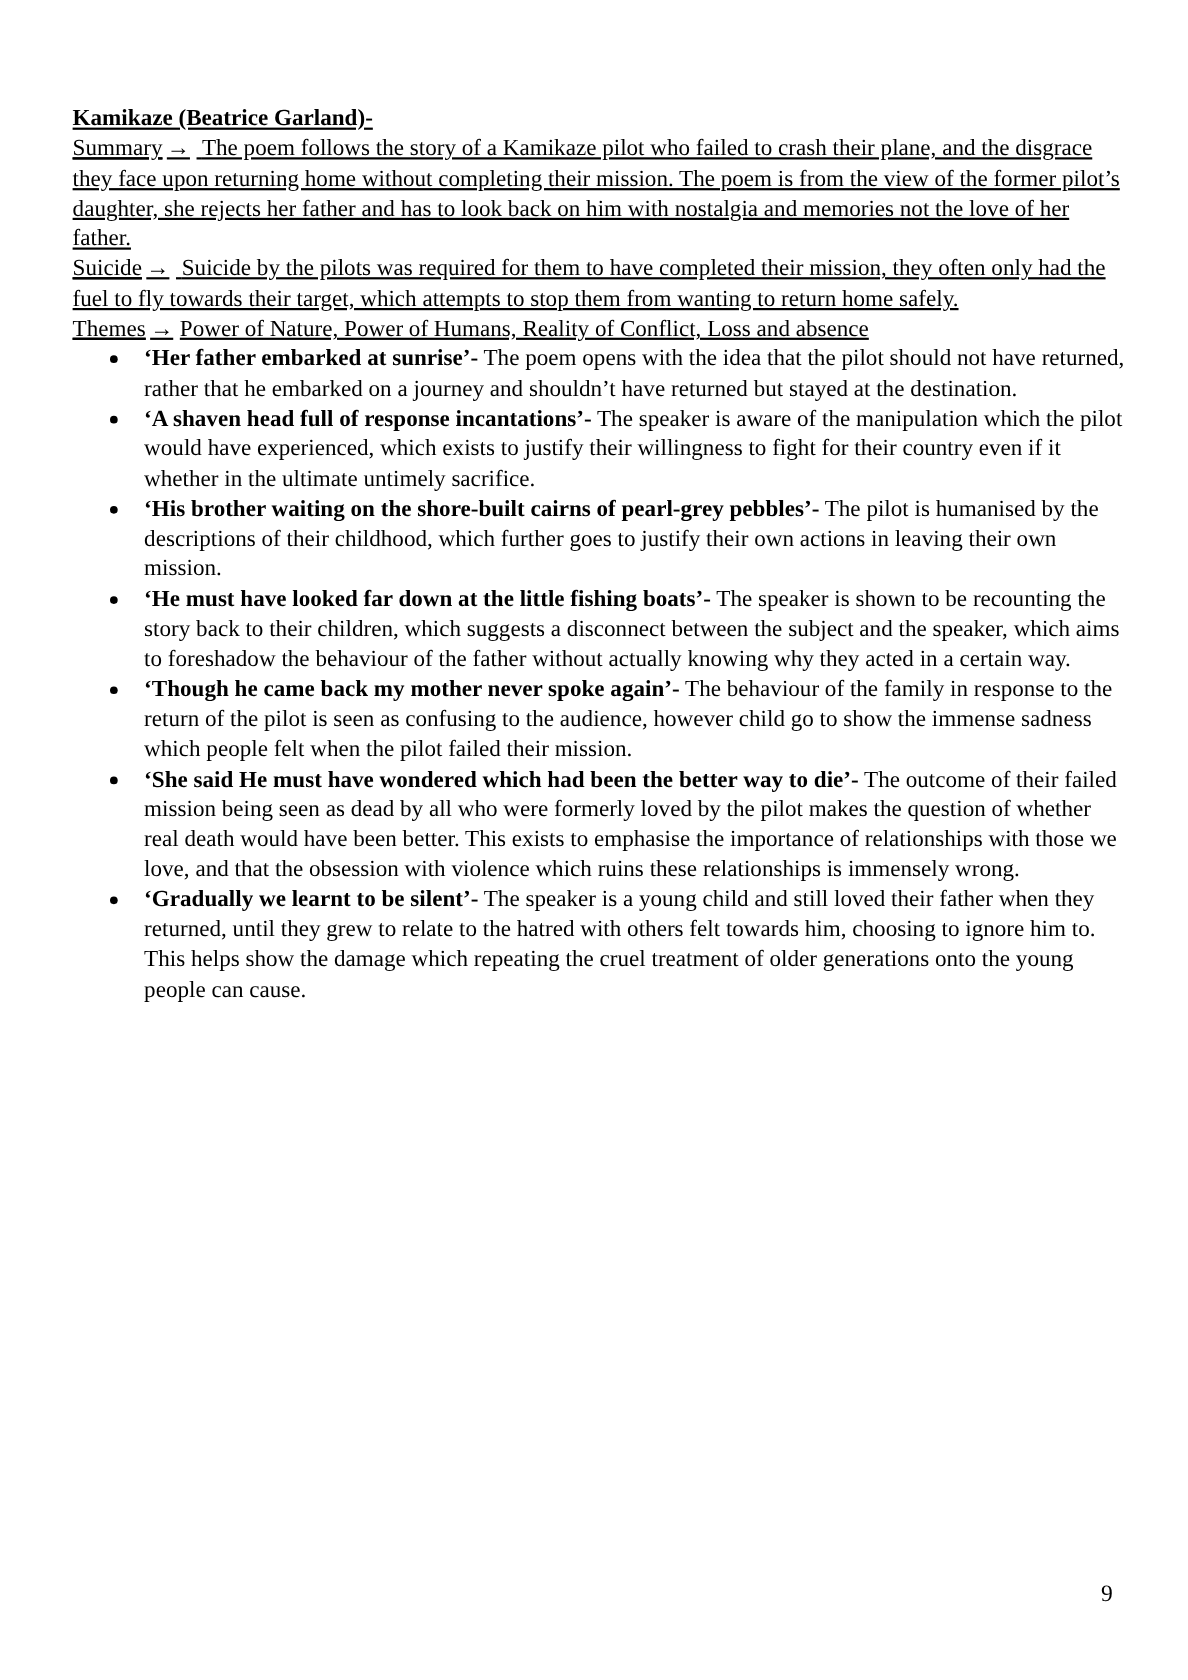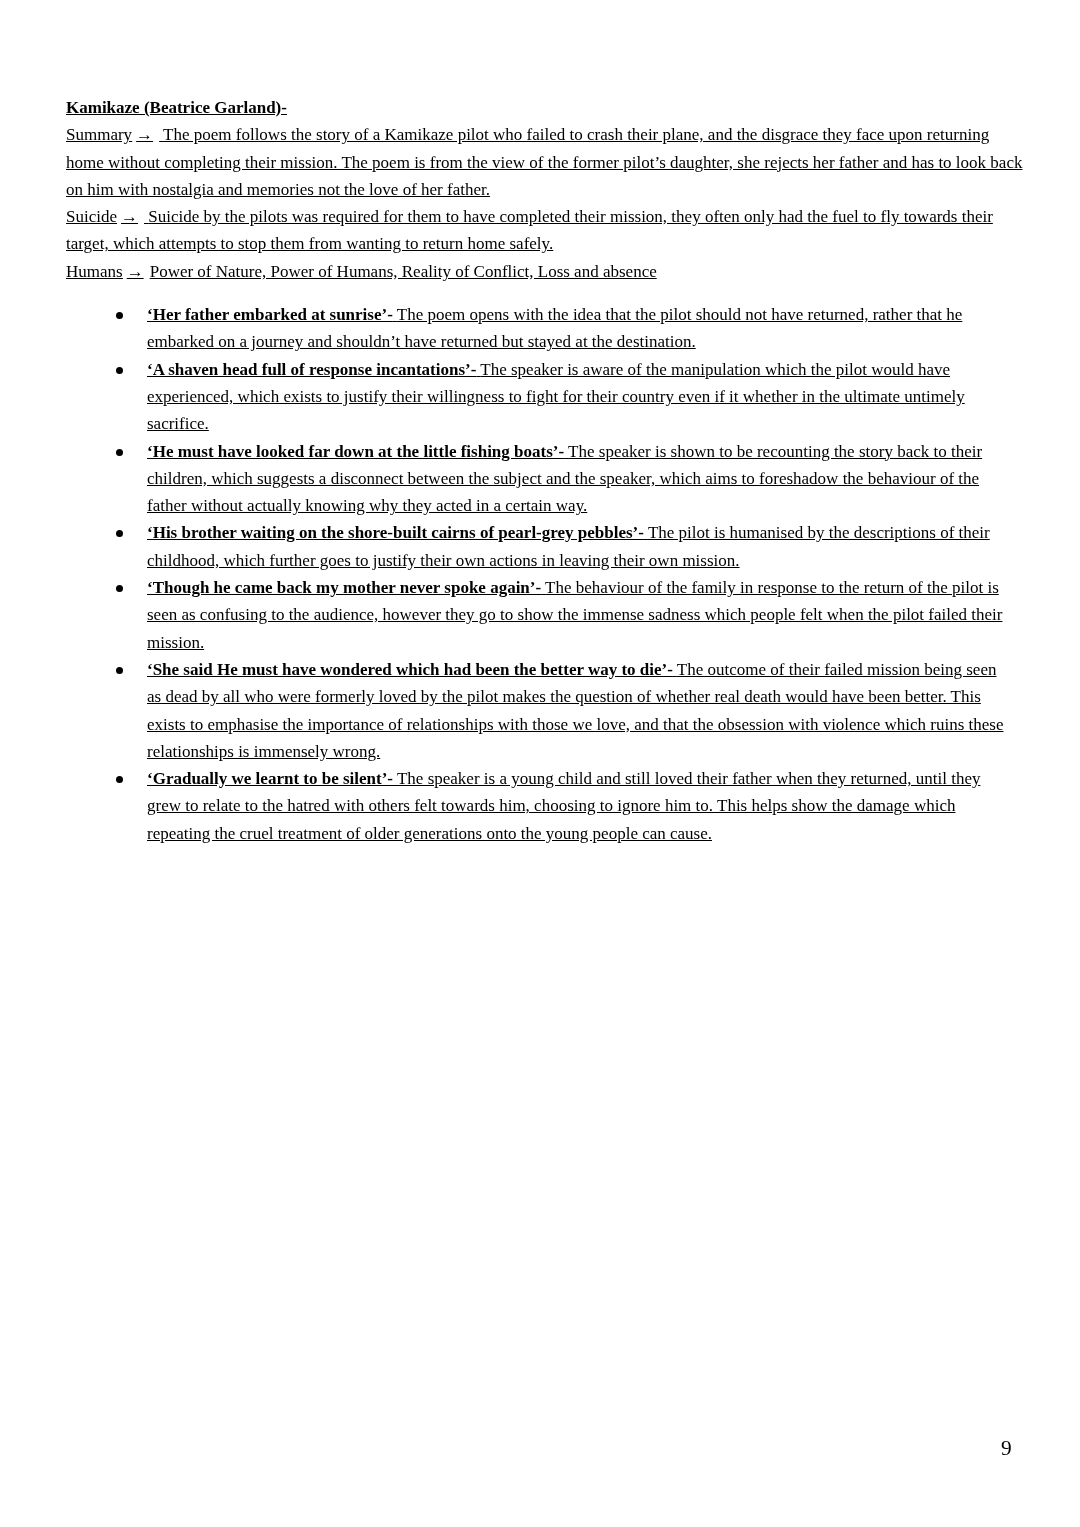--- a/index.html
+++ b/index.html
@@ -1,26 +1,26 @@
 <!DOCTYPE html>
 <html><head>
 <meta charset="utf-8">
 <style>
   html, body { margin: 0; padding: 0; background: #ffffff; }
   body { width: 1080px; height: 1527px; position: relative; overflow: hidden; }
   .page {
     position: absolute; left: 66px; top: 94px; width: 960px;
     font-family: "Liberation Serif", "DejaVu Serif", serif;
-    font-size: 17px; line-height: 27.3px; color: #000;
+    font-size: 21px; line-height: 27.3px; color: #000;
   }
   .title { font-weight: bold; text-decoration: underline; display: inline-block; }
   .label { text-decoration: underline; }
   .arrow { margin: 0 6px 0 4px; }
   p { margin: 0; text-decoration: underline; }
-  ul { list-style: none; margin: 16px; padding: 0; text-decoration: underline; }
+  ul { list-style: none; margin: 0; padding: 0; }
   li { position: relative; padding-left: 65px; }
   li .bullet {
     position: absolute; left: 34px; top: 11px;
     width: 7px; height: 7px; border-radius: 50%; background: #000;
   }
   .quote { font-weight: bold; }
   .page-number {
     position: absolute; left: 1001px; top: 1436px;
     font-family: "Liberation Serif", "DejaVu Serif", serif;
     font-size: 21.4px; color: #000;
@@ -36,49 +36,49 @@
     <span class="label">Summary</span><span class="arrow">→</span>
     <span>The poem follows the story of a Kamikaze pilot who failed to crash their plane, and the disgrace they face upon returning home without completing their mission. The poem is from the view of the former pilot’s daughter, she rejects her father and has to look back on him with nostalgia and memories not the love of her father.</span>
   </p>
 
   <p>
     <span class="label">Suicide</span><span class="arrow">→</span>
     <span>Suicide by the pilots was required for them to have completed their mission, they often only had the fuel to fly towards their target, which attempts to stop them from wanting to return home safely.</span>
   </p>
 
   <p>
-    <span class="label">Humans</span><span class="arrow">→</span><span>Power of Nature, Power of Humans, Reality of Conflict, Loss and absence</span>
+    <span class="label">Themes</span><span class="arrow">→</span><span>Power of Nature, Power of Humans, Reality of Conflict, Loss and absence</span>
   </p>
 
 
   <ul>
     <li>
       <span class="bullet"></span>
       <span class="quote">‘Her father embarked at sunrise’-</span>
       <span>The poem opens with the idea that the pilot should not have returned, rather that he embarked on a journey and shouldn’t have returned but stayed at the destination.</span>
     </li>
     <li>
       <span class="bullet"></span>
       <span class="quote">‘A shaven head full of response incantations’-</span>
       <span>The speaker is aware of the manipulation which the pilot would have experienced, which exists to justify their willingness to fight for their country even if it whether in the ultimate untimely sacrifice.</span>
     </li>
     <li>
       <span class="bullet"></span>
+      <span class="quote">‘His brother waiting on the shore-built cairns of pearl-grey pebbles’-</span>
+      <span>The pilot is humanised by the descriptions of their childhood, which further goes to justify their own actions in leaving their own mission.</span>
+    </li>
+    <li>
+      <span class="bullet"></span>
       <span class="quote">‘He must have looked far down at the little fishing boats’-</span>
       <span>The speaker is shown to be recounting the story back to their children, which suggests a disconnect between the subject and the speaker, which aims to foreshadow the behaviour of the father without actually knowing why they acted in a certain way.</span>
     </li>
     <li>
       <span class="bullet"></span>
-      <span class="quote">‘His brother waiting on the shore-built cairns of pearl-grey pebbles’-</span>
-      <span>The pilot is humanised by the descriptions of their childhood, which further goes to justify their own actions in leaving their own mission.</span>
-    </li>
-    <li>
-      <span class="bullet"></span>
       <span class="quote">‘Though he came back my mother never spoke again’-</span>
-      <span>The behaviour of the family in response to the return of the pilot is seen as confusing to the audience, however they go to show the immense sadness which people felt when the pilot failed their mission.</span>
+      <span>The behaviour of the family in response to the return of the pilot is seen as confusing to the audience, however child go to show the immense sadness which people felt when the pilot failed their mission.</span>
     </li>
     <li>
       <span class="bullet"></span>
       <span class="quote">‘She said He must have wondered which had been the better way to die’-</span>
       <span>The outcome of their failed mission being seen as dead by all who were formerly loved by the pilot makes the question of whether real death would have been better. This exists to emphasise the importance of relationships with those we love, and that the obsession with violence which ruins these relationships is immensely wrong.</span>
     </li>
     <li>
       <span class="bullet"></span>
       <span class="quote">‘Gradually we learnt to be silent’-</span>
       <span>The speaker is a young child and still loved their father when they returned, until they grew to relate to the hatred with others felt towards him, choosing to ignore him to. This helps show the damage which repeating the cruel treatment of older generations onto the young people can cause.</span>

